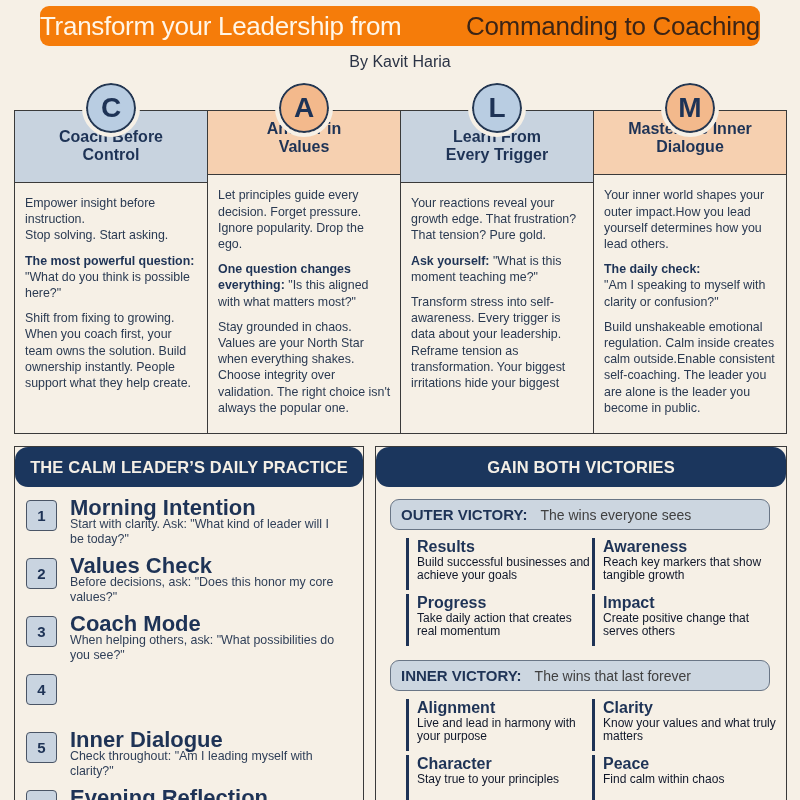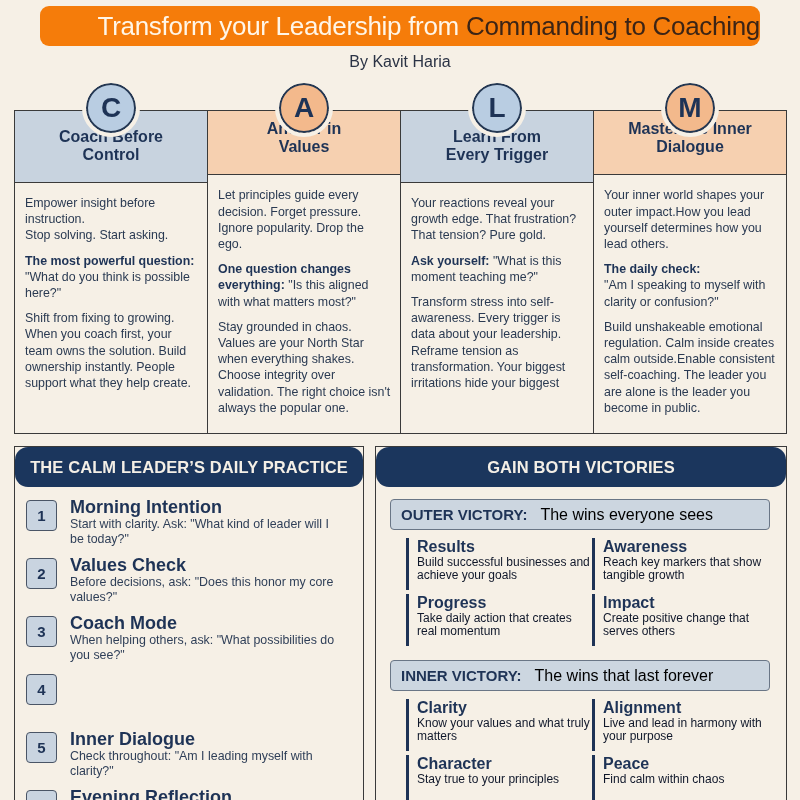--- a/index.html
+++ b/index.html
@@ -6,21 +6,21 @@
   html, body { width: 800px; height: 800px; overflow: hidden; }
   body {
     background: #f6f0e6;
     font-family: "Liberation Sans", "DejaVu Sans", sans-serif;
     color: #1e3356;
     position: relative;
   }
   .title-bar {
     position: absolute; left: 40px; top: 6px; width: 720px; height: 40px;
     background: #f57c0a; border-radius: 9px;
-    display: flex; align-items: center; justify-content: flex-end;
+    display: flex; align-items: center; justify-content: space-between;
     font-size: 26px; white-space: nowrap; letter-spacing: -0.3px;
   }
   .title-bar .t1 { color: #fff6e8; }
   .title-bar .t2 { color: #3b2416; margin-left: 7px; }
   .byline {
     position: absolute; top: 53px; left: 0; width: 800px; text-align: center;
     font-size: 16px; color: #2b3345;
   }
   
   .calm {
@@ -64,29 +64,29 @@
   }
   .practice { left: 14px; width: 350px; }
   .prac-item { display: flex; padding-left: 11px; margin-top: 12px; height: 46px; }
   .prac-item:first-of-type { margin-top: 13px; }
   .num-box {
     width: 31px; height: 31px; border: 1.5px solid #4a5566; border-radius: 4px;
     background: #c9d4e0; display: flex; align-items: center; justify-content: center;
     font-weight: bold; font-size: 15px; color: #1e3356; flex-shrink: 0; margin-top: 1px;
   }
   .prac-text { margin-left: 13px; }
-  .prac-title { font-weight: bold; font-size: 18px; line-height: 17px; color: #1e3356; }
+  .prac-title { font-weight: bold; font-size: 22px; line-height: 17px; color: #1e3356; }
   .prac-desc { font-size: 12.4px; line-height: 15px; color: #2f3f58; margin-top: 1px; width: 270px; }
   .victories { left: 375px; width: 412px; }
   .vic-bar {
-    margin: 12px 16px 0 14px; height: 31px; border: 1.5px solid #6a7686; border-radius: 4px;
+    margin: 12px 16px 0 14px; height: 31px; border: 1.5px solid #6a7686; border-radius: 9px;
     background: #ccd6e0; display: flex; align-items: center; padding-left: 10px;
   }
   .vic-bar .label { font-weight: bold; font-size: 15px; color: #1e3356; }
-  .vic-bar .sub { font-size: 16px; color: #000000; margin-left: 13px; text-align: center; }
+  .vic-bar .sub { font-size: 14px; color: #404040; margin-left: 13px; text-align: center; }
   .vic-grid { display: grid; grid-template-columns: 186px 186px; padding-left: 30px; margin-top: 8px; row-gap: 4px; }
   .vic-item { border-left: 3px solid #1e3356; padding-left: 8px; height: 52px; }
   .vic-title { font-weight: bold; font-size: 16px; line-height: 18px; color: #1e3356; }
   .vic-desc { font-size: 12px; line-height: 13px; color: #0f172a; }
   .inner-bar { margin-top: 14px; }
 </style>
 </head>
 <body>
 
 <div class="title-bar">
@@ -212,28 +212,28 @@
         <div class="vic-title">Impact</div>
         <div class="vic-desc">Create positive change that serves others</div>
       </div>
   </div>
   <div class="vic-bar inner-bar">
     <span class="label">INNER VICTORY:</span>
     <span class="sub">The wins that last forever</span>
   </div>
   <div class="vic-grid">
     <div class="vic-item">
+        <div class="vic-title">Alignment</div>
+        <div class="vic-desc">Live and lead in harmony with your purpose</div>
+      </div>
+    <div class="vic-item">
         <div class="vic-title">Clarity</div>
         <div class="vic-desc">Know your values and what truly matters</div>
       </div>
     <div class="vic-item">
-        <div class="vic-title">Alignment</div>
-        <div class="vic-desc">Live and lead in harmony with your purpose</div>
-      </div>
-    <div class="vic-item">
         <div class="vic-title">Character</div>
         <div class="vic-desc">Stay true to your principles</div>
       </div>
     <div class="vic-item">
         <div class="vic-title">Peace</div>
         <div class="vic-desc">Find calm within chaos</div>
       </div>
   </div>
 </div>
 

